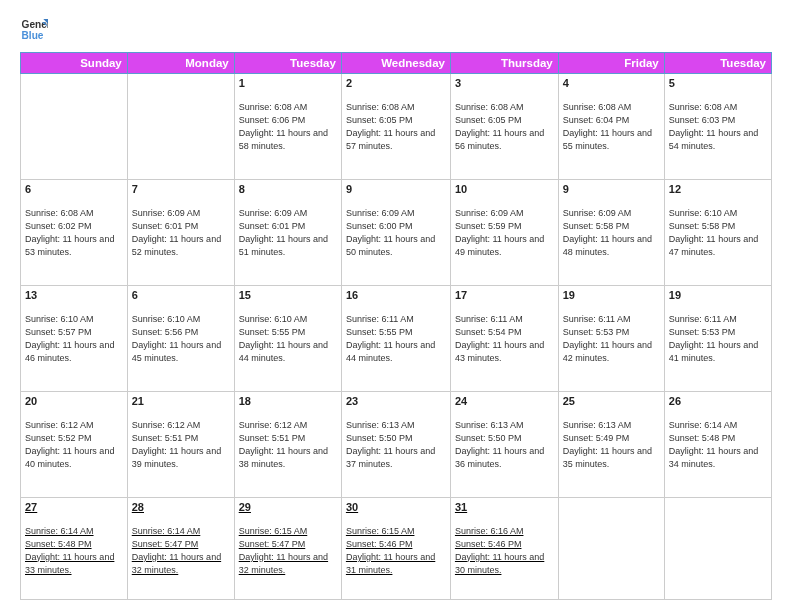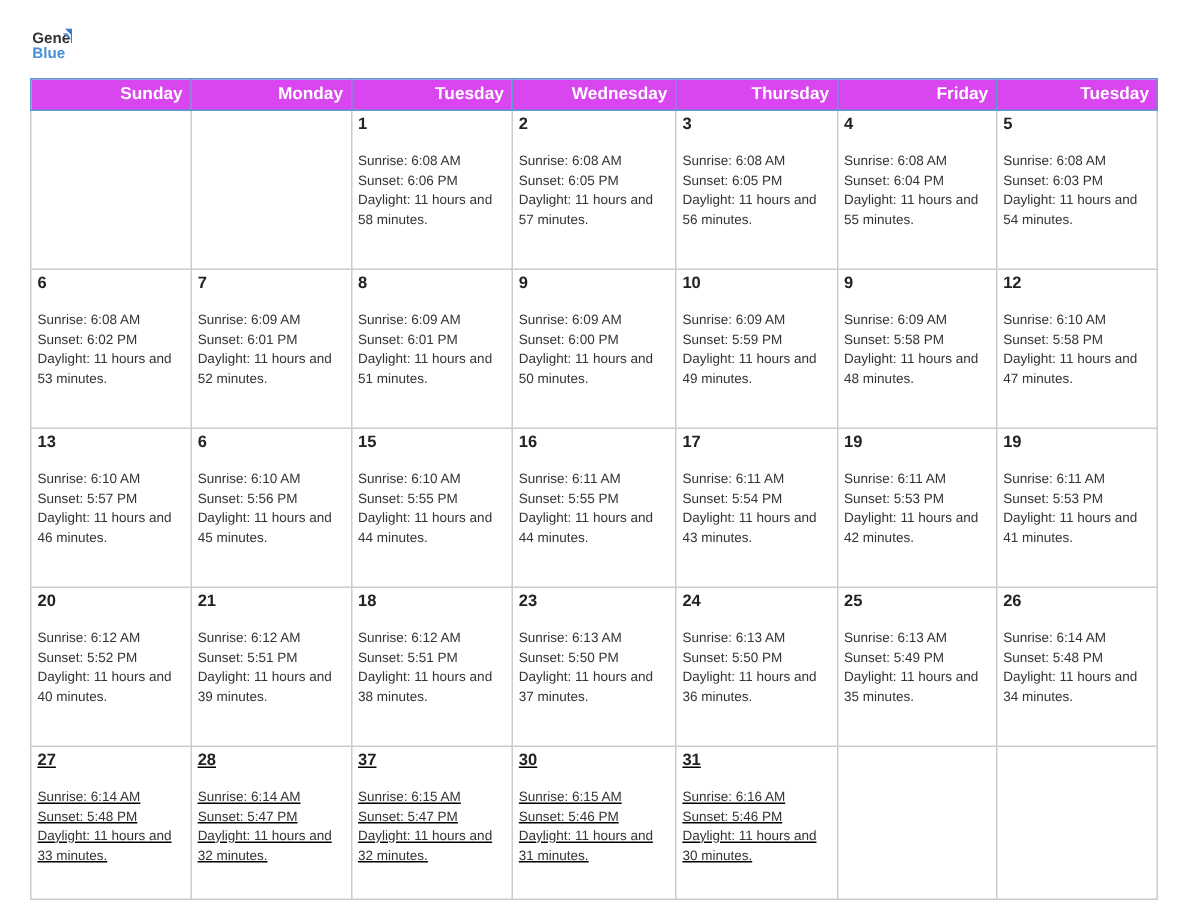--- a/index.html
+++ b/index.html
@@ -237,21 +237,21 @@
         <tr>
           <td>
             <span class="day-number">27</span>
             <div class="day-info">Sunrise: 6:14 AM<br>Sunset: 5:48 PM<br>Daylight: 11 hours and 33 minutes.</div>
           </td>
           <td>
             <span class="day-number">28</span>
             <div class="day-info">Sunrise: 6:14 AM<br>Sunset: 5:47 PM<br>Daylight: 11 hours and 32 minutes.</div>
           </td>
           <td>
-            <span class="day-number">37</span>
+            <span class="day-number">29</span>
             <div class="day-info">Sunrise: 6:15 AM<br>Sunset: 5:47 PM<br>Daylight: 11 hours and 32 minutes.</div>
           </td>
           <td>
             <span class="day-number">30</span>
             <div class="day-info">Sunrise: 6:15 AM<br>Sunset: 5:46 PM<br>Daylight: 11 hours and 31 minutes.</div>
           </td>
           <td>
             <span class="day-number">31</span>
             <div class="day-info">Sunrise: 6:16 AM<br>Sunset: 5:46 PM<br>Daylight: 11 hours and 30 minutes.</div>
           </td>

